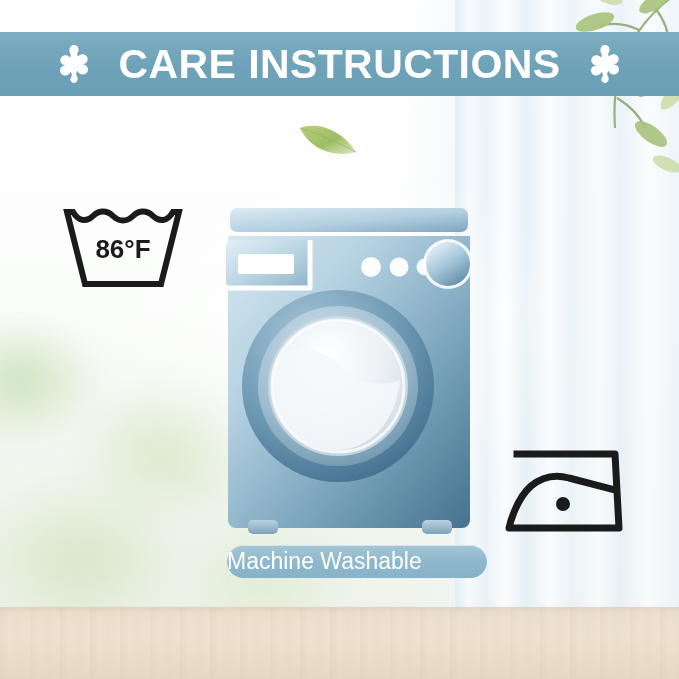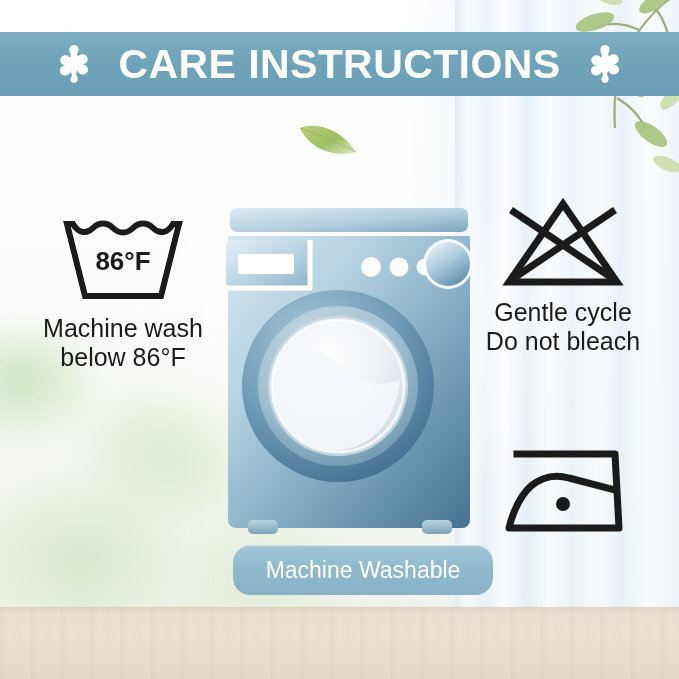--- a/index.html
+++ b/index.html
@@ -113,39 +113,39 @@
   .care-item { position: absolute; text-align: center; }
   .care-item .sym { display: flex; justify-content: center; align-items: flex-end; }
   .care-item .caption {
     margin-top: 6px;
     font-size: 25px;
     line-height: 1.16;
     color: #1b1b1b;
     white-space: pre-line;
     font-family: "Liberation Sans", sans-serif;
   }
-  #item-wash   { left: 14px;  top: 212px; width: 218px; }
+  #item-wash   { left: 14px;  top: 200px; width: 218px; }
   #item-bleach { left: 452px; top: 196px; width: 222px; }
   #item-dry    { left: 14px;  top: 444px; width: 218px; }
   #item-iron   { left: 452px; top: 444px; width: 222px; }
 
   .tub-temp {
     font-size: 26px; font-weight: bold; fill: #1b1b1b;
     font-family: "Liberation Sans", sans-serif;
   }
 
   
   .washer { position: absolute; left: 226px; top: 206px; width: 246px; height: 332px; }
   .wm-label {
     position: absolute;
-    left: 233px; top: 545px; width: 260px; height: 50px;
+    left: 227px; top: 545px; width: 260px; height: 33px;
     border-radius: 17px;
     background: linear-gradient(180deg, #a3c6d7 0%, #8fb8cc 50%, #87b2c8 100%);
     box-shadow: inset 0 1px 0 rgba(255,255,255,.55);
-    display: flex; align-items: center; justify-content: center;
+    display: flex; align-items: center; 
   }
   .wm-label span {
     color: #ffffff; font-size: 23px; line-height: 1;
     font-family: "Liberation Sans", sans-serif;
   }
 </style>
 </head>
 <body>
 
 <div id="stage">
@@ -208,35 +208,22 @@
     </svg>
   </div>
 
   <div class="care-item" id="item-wash">
     <div class="sym">
       <svg width="132" height="96" viewBox="0 0 132 96">
         <path d="M10 12 L16 12 C22 22 30 22 36 16 C42 10 50 10 56 16 C62 22 70 22 76 16 C82 10 90 10 96 16 C102 22 110 22 116 12 L122 12 L104 84 L28 84 Z" fill="none" stroke="#1b1b1b" stroke-width="6" stroke-linejoin="miter"></path>
         <text class="tub-temp" x="66" y="58" text-anchor="middle">86°F</text>
       </svg>
     </div>
-    <div class="caption">Machine wash
-below 86°F</div>
   </div>
 
-  <div class="care-item" id="item-bleach">
-    <div class="sym">
-      <svg width="136" height="96" viewBox="0 0 136 96">
-        <path d="M68 8 L122 86 L14 86 Z" fill="none" stroke="#1b1b1b" stroke-width="7" stroke-linejoin="miter"></path>
-        <line x1="16" y1="14" x2="120" y2="84" stroke="#1b1b1b" stroke-width="7"></line>
-        <line x1="120" y1="14" x2="16" y2="84" stroke="#1b1b1b" stroke-width="7"></line>
-      </svg>
-    </div>
-    <div class="caption">Gentle cycle
-Do not bleach</div>
-  </div>
 
 
   <div class="care-item" id="item-iron">
     <div class="sym">
       <svg width="132" height="92" viewBox="0 0 132 92">
         <path d="M20 10 L118 10 L122 84 L12 84 C12 84 18 56 34 42 C46 32 58 30 72 34 L118 46" fill="none" stroke="#1b1b1b" stroke-width="7" stroke-linejoin="round" stroke-linecap="square"></path>
         <circle cx="66" cy="60" r="7" fill="#1b1b1b"></circle>
       </svg>
     </div>
   </div>

